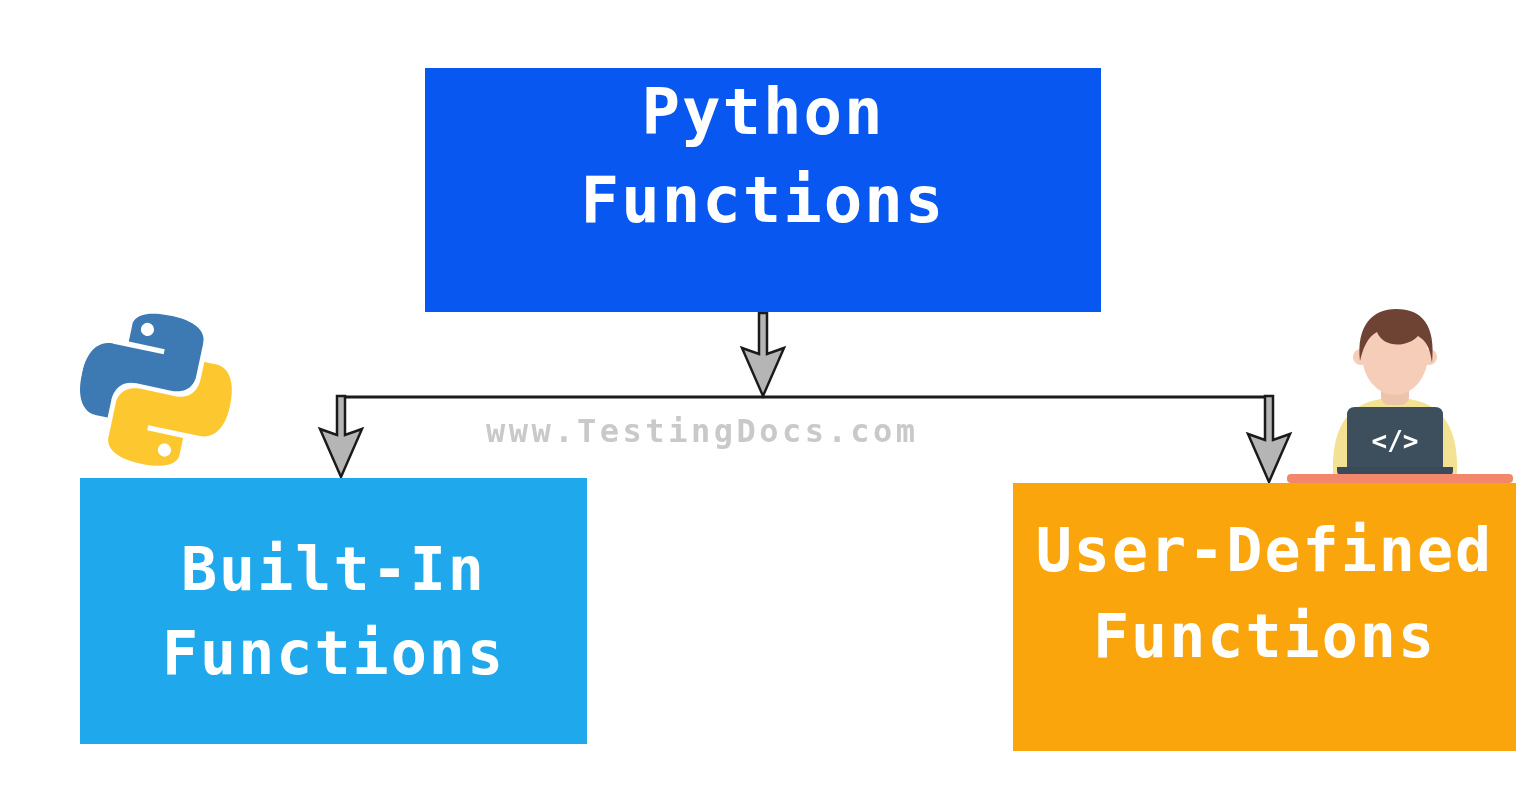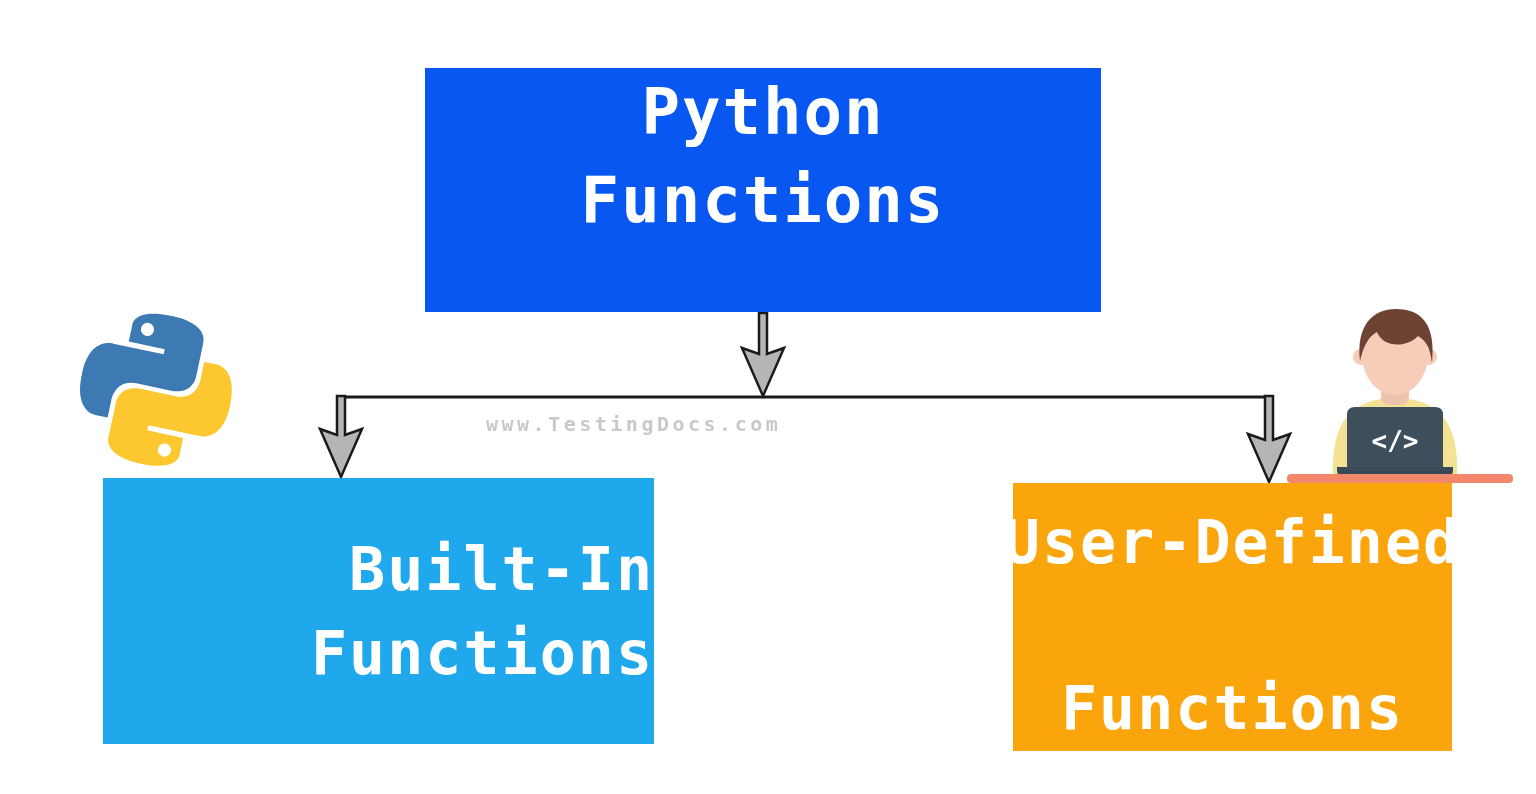--- a/index.html
+++ b/index.html
@@ -8,28 +8,28 @@
     overflow:hidden;font-family:"DejaVu Sans Mono","Liberation Mono",monospace;
   }
   .node{
     position:absolute;display:flex;flex-direction:column;align-items:center;
     color:#ffffff;font-weight:bold;text-align:center;
   }
   .node .line{white-space:nowrap;}
   #root-box{left:425px;top:68px;width:676px;height:244px;justify-content:flex-start;
     font-size:64px;letter-spacing:2px;}
   #root-box .line{line-height:88px;}
-  #left-box{left:103px;top:478px;width:551px;height:266px;justify-content:center;
-    font-size:60px;letter-spacing:2px;align-items:flex-end;}
+  #left-box{left:80px;top:478px;width:507px;height:266px;justify-content:center;
+    font-size:60px;letter-spacing:2px;}
   #left-box .line{line-height:84px;}
-  #right-box{left:1013px;top:483px;width:439px;height:268px;justify-content:space-between;
-    padding-top:16px;box-sizing:border-box;font-size:60px;letter-spacing:2px;}
+  #right-box{left:1013px;top:483px;width:503px;height:268px;justify-content:flex-start;
+    padding-top:24px;box-sizing:border-box;font-size:60px;letter-spacing:2px;}
   #right-box .line{line-height:86px;}
   #watermark{
-    position:absolute;left:486px;top:412px;font-size:20px;letter-spacing:3.5px;
+    position:absolute;left:486px;top:412px;font-size:32px;letter-spacing:3.5px;
     color:#C9C9C9;font-weight:bold;white-space:nowrap;
   }
   #connector-svg{position:absolute;left:0;top:0;width:1536px;height:794px;pointer-events:none;}
   #python-logo{position:absolute;left:80px;top:314px;width:152px;height:152px;
     transform:rotate(12deg);}
   #developer{position:absolute;left:1285px;top:305px;width:230px;height:182px;}
   .arrow{stroke:#1A1A1A;stroke-width:2.5;stroke-linejoin:miter;}
   .connector-line{stroke:#1A1A1A;stroke-width:3;fill:none;}
 </style>
 </head>

